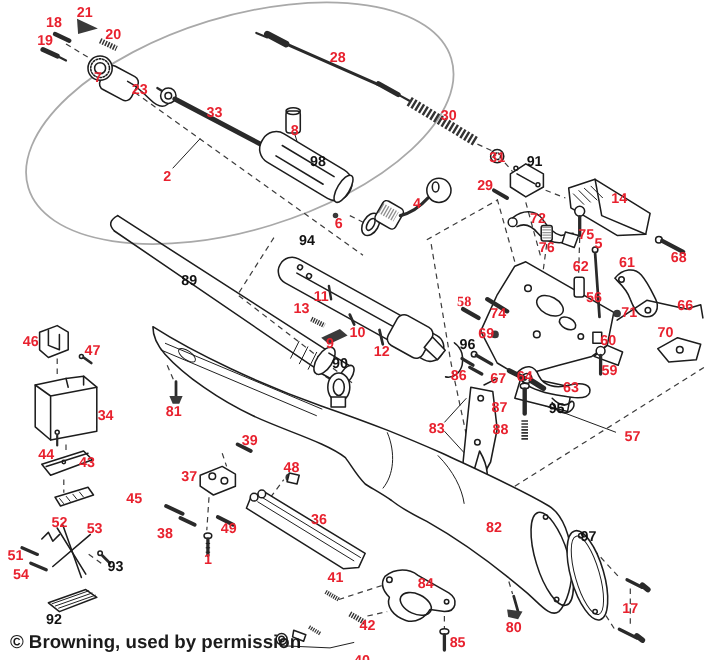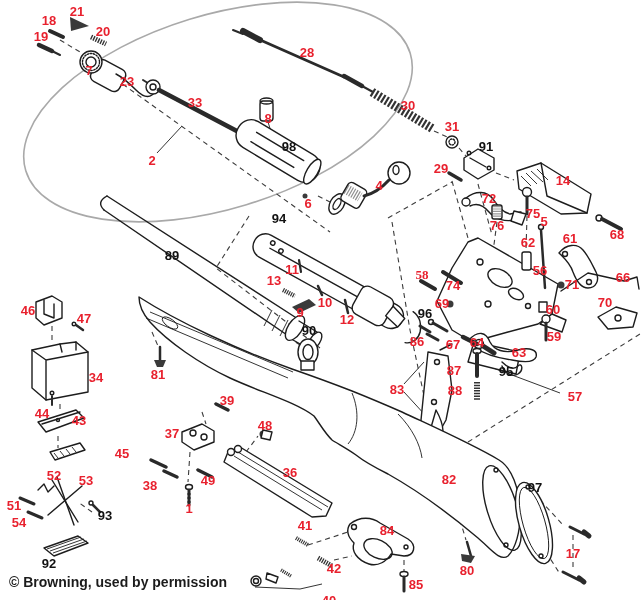--- a/index.html
+++ b/index.html
@@ -11,21 +11,21 @@
   .thin{fill:none;stroke:var(--line,#1d1d1d);stroke-width:0.9;}
   .dark{fill:#3a3a3a;stroke:none;}
   .rod{fill:none;stroke:#2a2a2a;stroke-linecap:round;}
   .coil{fill:none;stroke:#333;stroke-linecap:butt;}
   .dash{fill:none;stroke:#3c3c3c;stroke-width:1.1;stroke-dasharray:5 4;}
   .gray{fill:none;stroke:var(--balloon,#a9a9a9);stroke-width:1.6;}
   .part-label{position:absolute;transform:translate(-50%,-50%);font-size:13px;font-weight:bold;
               line-height:1;white-space:nowrap;}
   .part-label.red{color:var(--red,#e8212e);}
   .part-label.black{color:var(--black,#111);}
-  .copyright{position:absolute;left:9px;top:574px;font-size:14px;font-weight:bold;color:#1b1b1b;}
+  .copyright{position:absolute;left:9px;top:574px;font-size:17px;font-weight:bold;color:#1b1b1b;}
 </style>
 </head>
 <body>
 
 <div class="canvas">
   <svg width="642" height="600" viewBox="0 0 642 600">
 
     <g>
       <ellipse class="gray" cx="218" cy="112" rx="201" ry="97" transform="rotate(-17 218 112)"></ellipse>
       <line class="thin" x1="157" y1="153" x2="182" y2="126"></line>
@@ -378,21 +378,21 @@
       <span class="part-label red" style="left: 563px; top: 180px;">14</span>
       <span class="part-label red" style="left: 573px; top: 553px;">17</span>
       <span class="part-label red" style="left: 49px; top: 20px;">18</span>
       <span class="part-label red" style="left: 41px; top: 36px;">19</span>
       <span class="part-label red" style="left: 103px; top: 31px;">20</span>
       <span class="part-label red" style="left: 77px; top: 11px;">21</span>
       <span class="part-label red" style="left: 127px; top: 81px;">23</span>
       <span class="part-label red" style="left: 307px; top: 52px;">28</span>
       <span class="part-label red" style="left: 441px; top: 168px;">29</span>
       <span class="part-label red" style="left: 408px; top: 105px;">30</span>
-      <span class="part-label red" style="left: 452px; top: 126px;">31</span>
+      <span class="part-label red" style="left: 452px; top: 143px;">31</span>
       <span class="part-label red" style="left: 195px; top: 102px;">33</span>
       <span class="part-label red" style="left: 96px; top: 377px;">34</span>
       <span class="part-label red" style="left: 290px; top: 472px;">36</span>
       <span class="part-label red" style="left: 172px; top: 433px;">37</span>
       <span class="part-label red" style="left: 150px; top: 485px;">38</span>
       <span class="part-label red" style="left: 227px; top: 400px;">39</span>
       <span class="part-label red" style="left: 329px; top: 583px; margin-top: 17px;">40</span>
       <span class="part-label red" style="left: 305px; top: 525px;">41</span>
       <span class="part-label red" style="left: 334px; top: 568px;">42</span>
       <span class="part-label red" style="left: 79px; top: 420px;">43</span>

